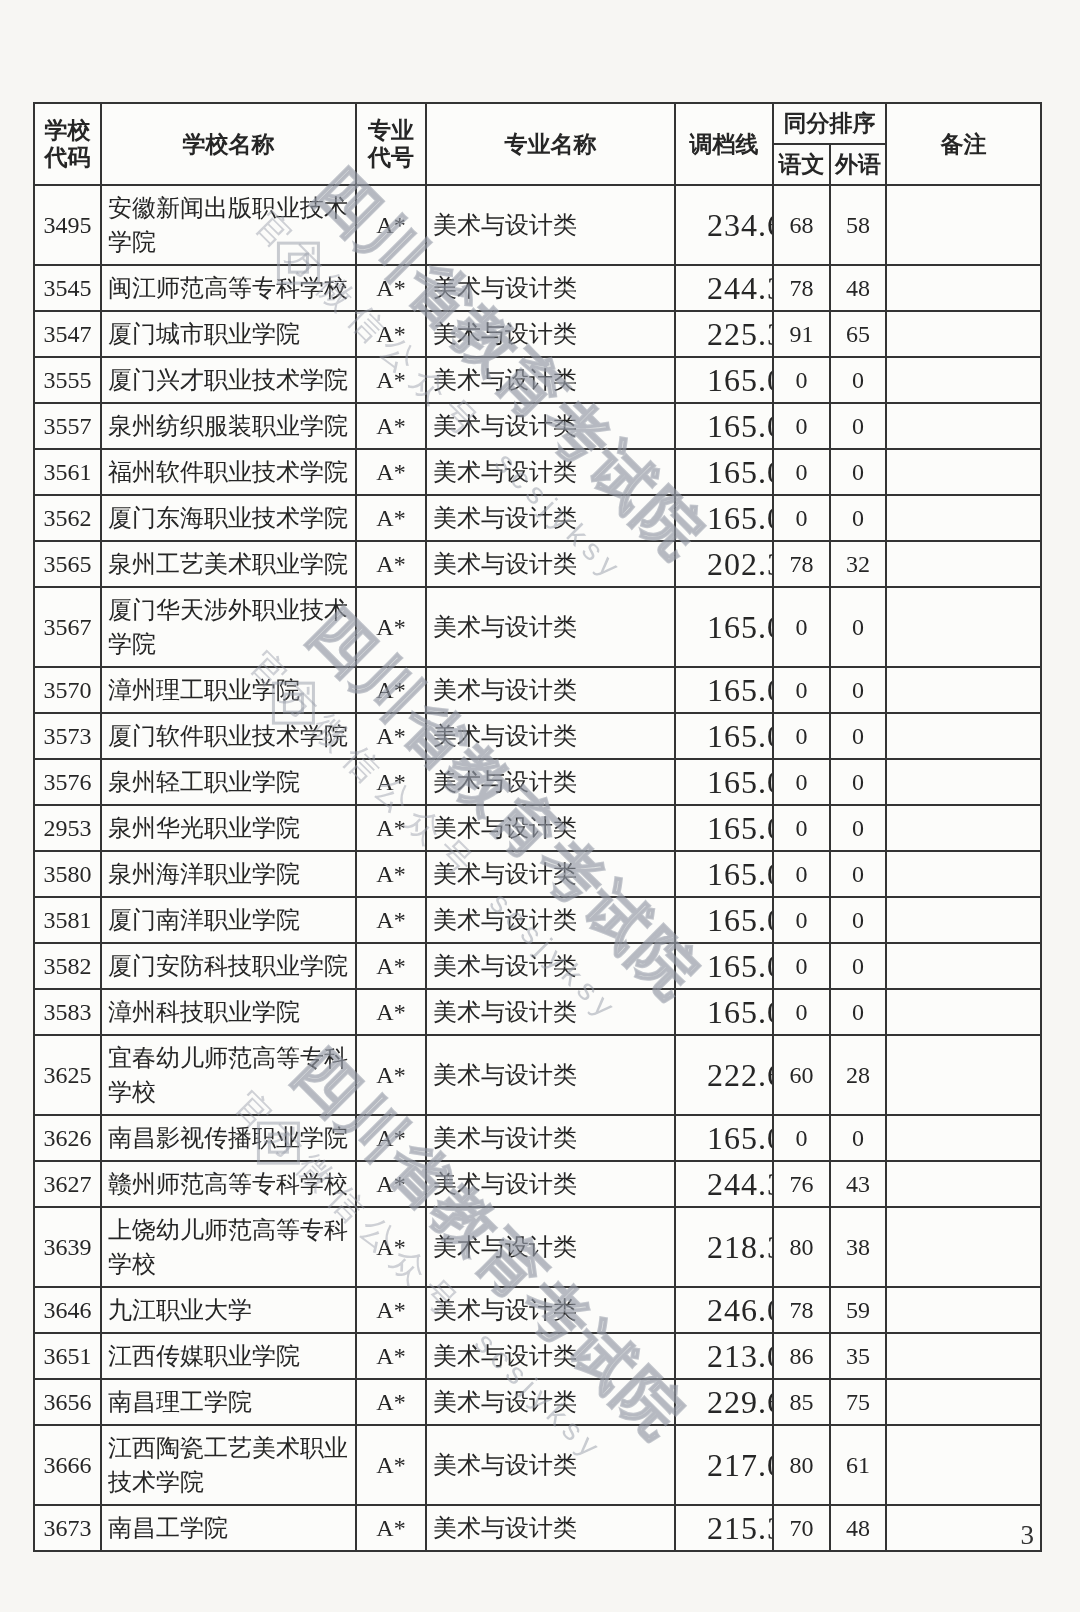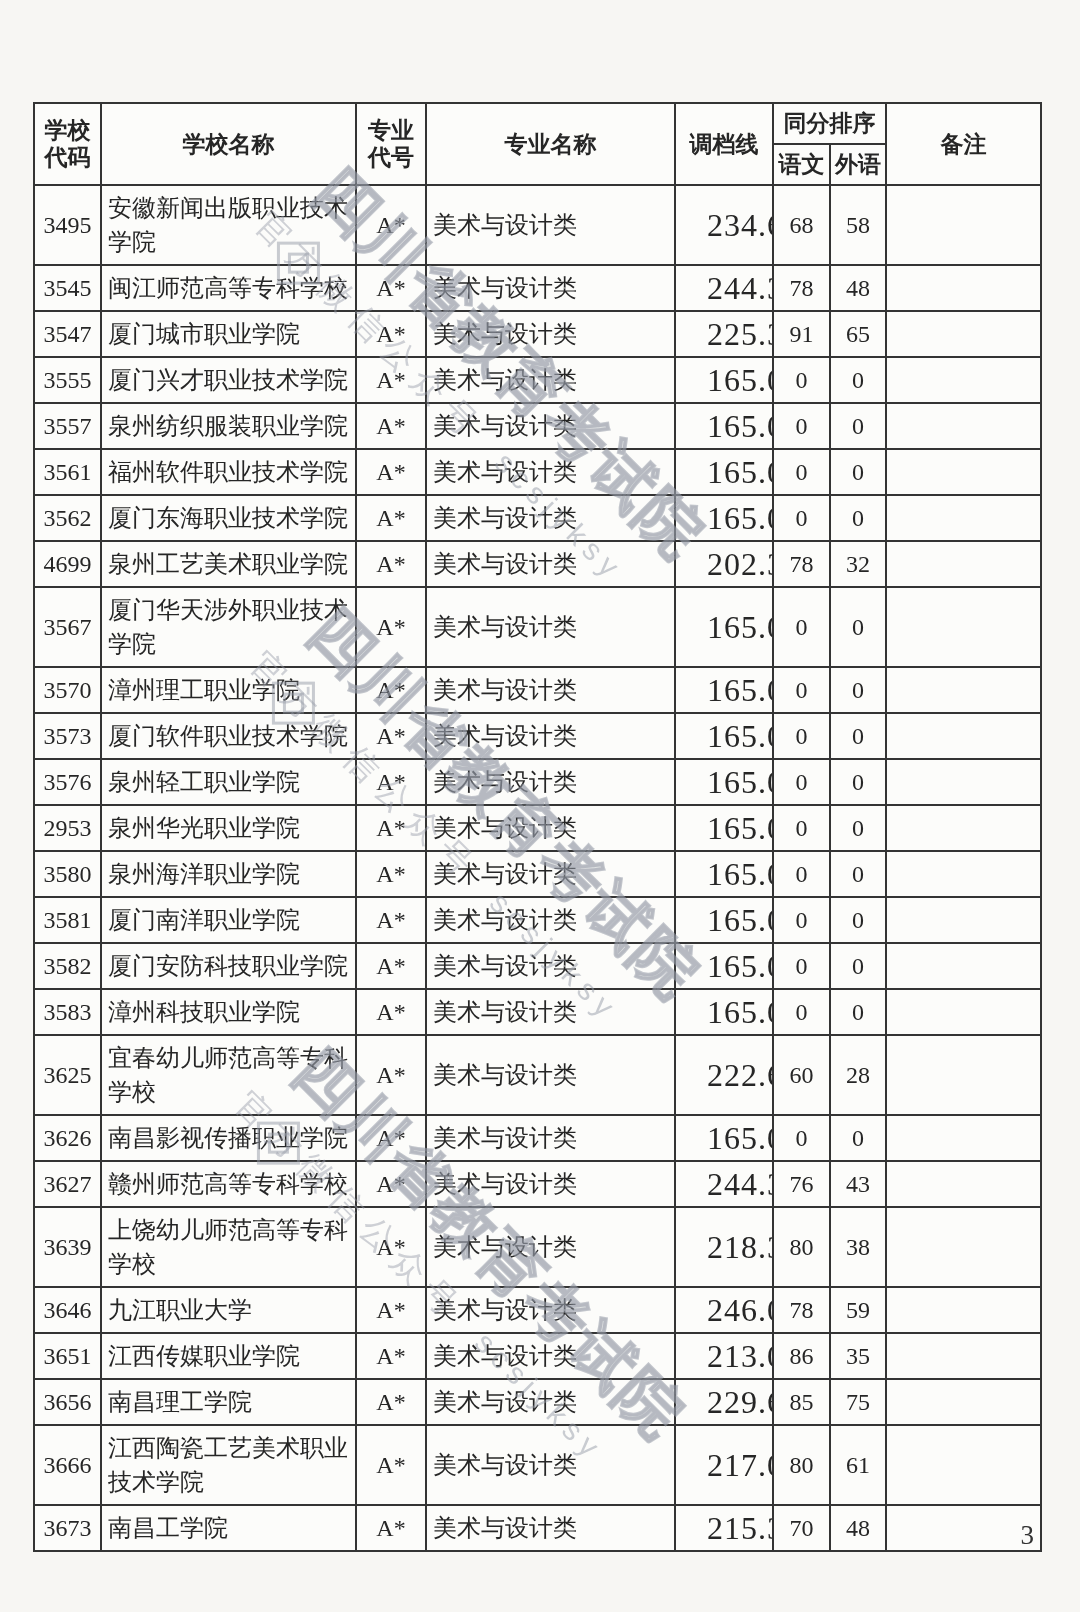--- a/index.html
+++ b/index.html
@@ -220,21 +220,21 @@
     <td>3562</td>
     <td class="cell-left">厦门东海职业技术学院</td>
     <td>A*</td>
     <td class="cell-left">美术与设计类</td>
     <td class="cell-score">165.00</td>
     <td>0</td>
     <td>0</td>
     <td></td>
   </tr>
       <tr>
-    <td>4699</td>
+    <td>3565</td>
     <td class="cell-left">泉州工艺美术职业学院</td>
     <td>A*</td>
     <td class="cell-left">美术与设计类</td>
     <td class="cell-score">202.33</td>
     <td>78</td>
     <td>32</td>
     <td></td>
   </tr>
       <tr>
     <td>3567</td>

